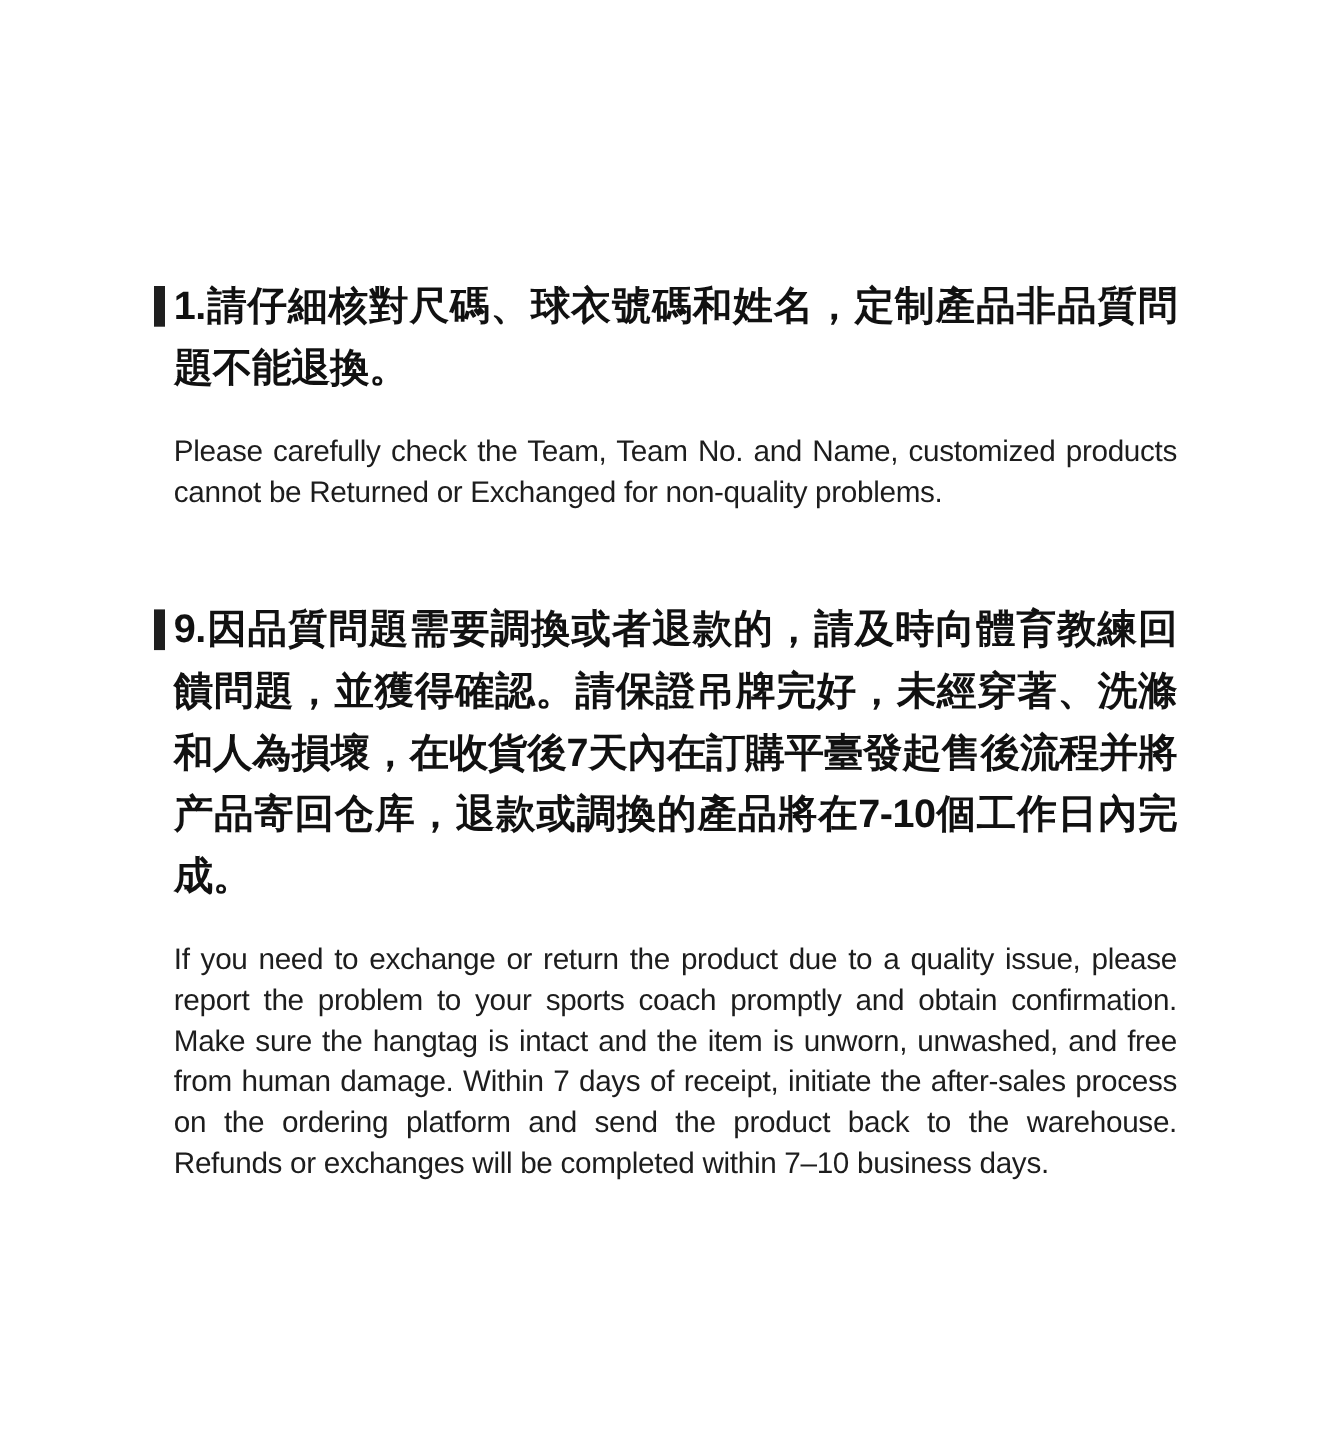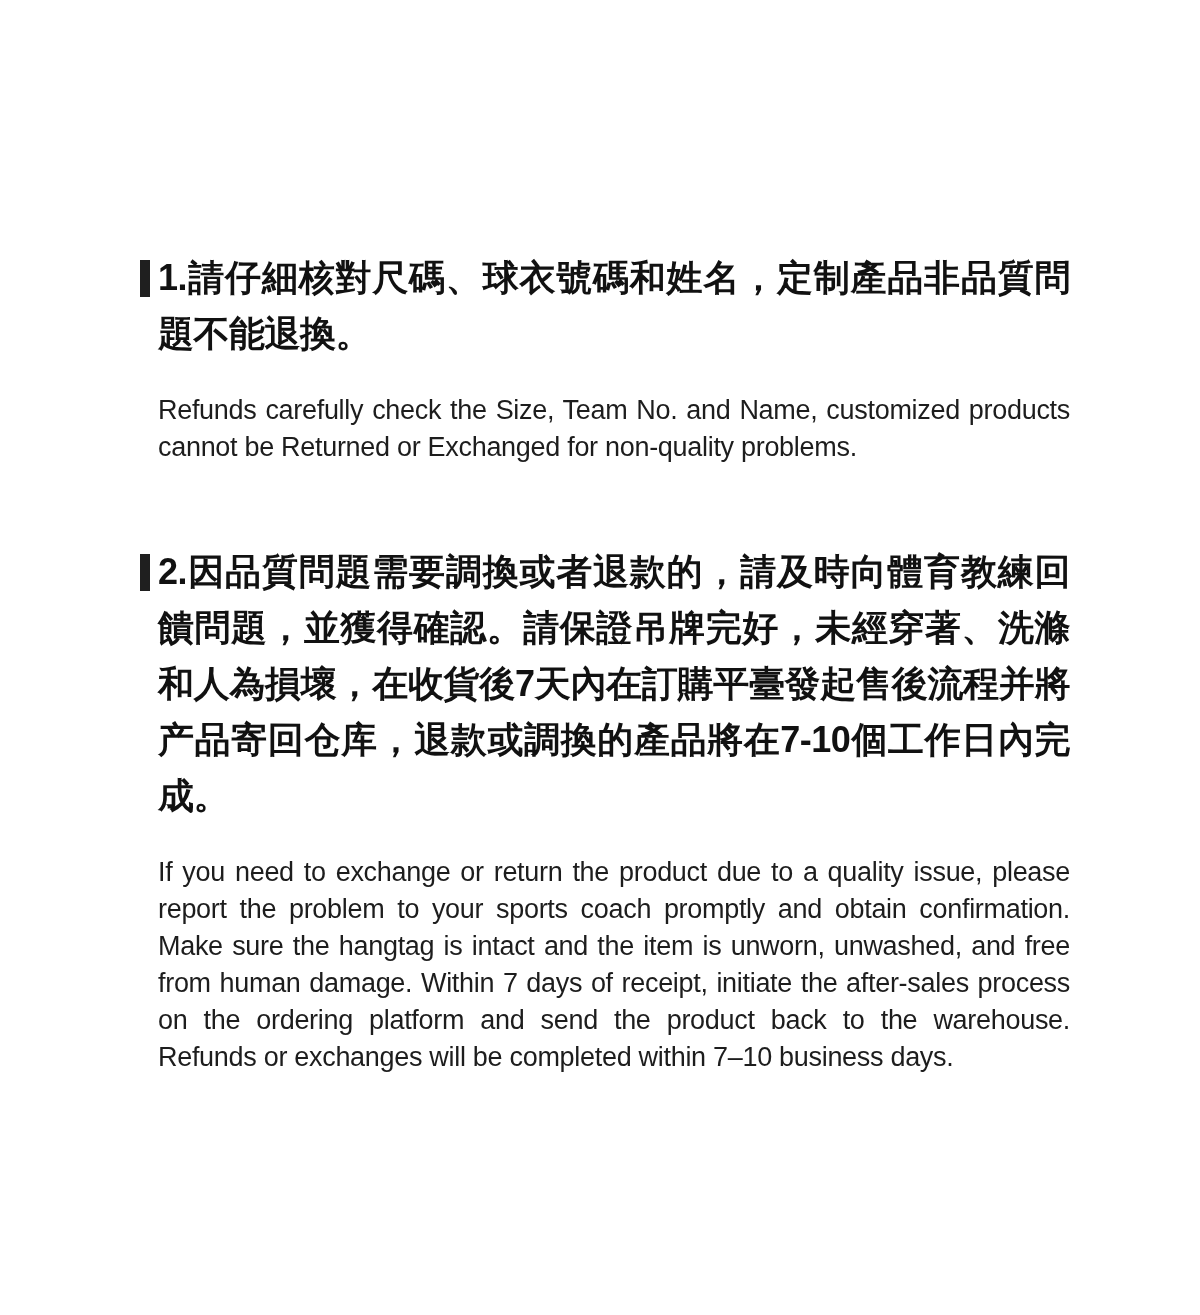--- a/index.html
+++ b/index.html
@@ -62,24 +62,24 @@
 </head>
 <body>
 
 <div class="page">
 
   <section class="policy-section first">
     <h2 class="heading-zh">
       <span class="accent-bar"></span>
       <span>1.請仔細核對尺碼、球衣號碼和姓名，定制產品非品質問題不能退換。</span>
     </h2>
-    <p class="body-en">Refunds carefully check the Size, Team No. and Name, customized products cannot be Returned or Exchanged for non-quality problems.</p>
+    <p class="body-en">Please carefully check the Team, Team No. and Name, customized products cannot be Returned or Exchanged for non-quality problems.</p>
   </section>
 
   <section class="policy-section second">
     <h2 class="heading-zh">
       <span class="accent-bar"></span>
-      <span>2.因品質問題需要調換或者退款的，請及時向體育教練回饋問題，並獲得確認。請保證吊牌完好，未經穿著、洗滌和人為損壞，在收貨後7天內在訂購平臺發起售後流程并將产品寄回仓库，退款或調換的產品將在7-10個工作日內完成。</span>
+      <span>9.因品質問題需要調換或者退款的，請及時向體育教練回饋問題，並獲得確認。請保證吊牌完好，未經穿著、洗滌和人為損壞，在收貨後7天內在訂購平臺發起售後流程并將产品寄回仓库，退款或調換的產品將在7-10個工作日內完成。</span>
     </h2>
     <p class="body-en">If you need to exchange or return the product due to a quality issue, please report the problem to your sports coach promptly and obtain confirmation. Make sure the hangtag is intact and the item is unworn, unwashed, and free from human damage. Within 7 days of receipt, initiate the after-sales process on the ordering platform and send the product back to the warehouse. Refunds or exchanges will be completed within 7–10 business days.</p>
   </section>
 
 </div>
 
 </body></html>

